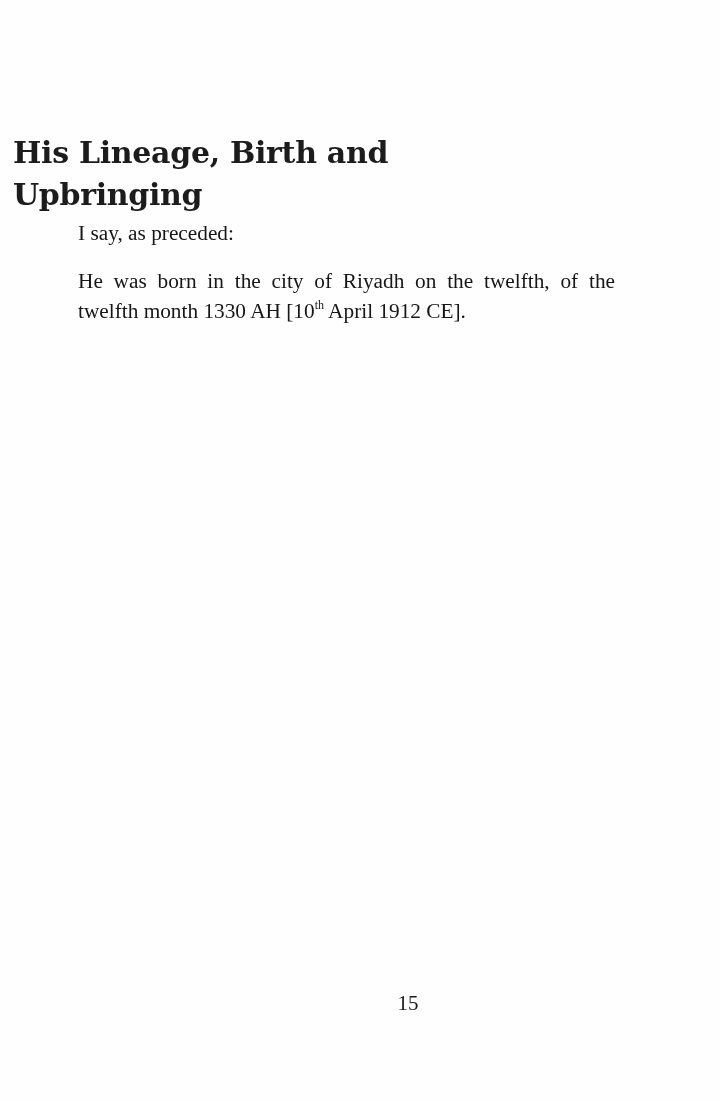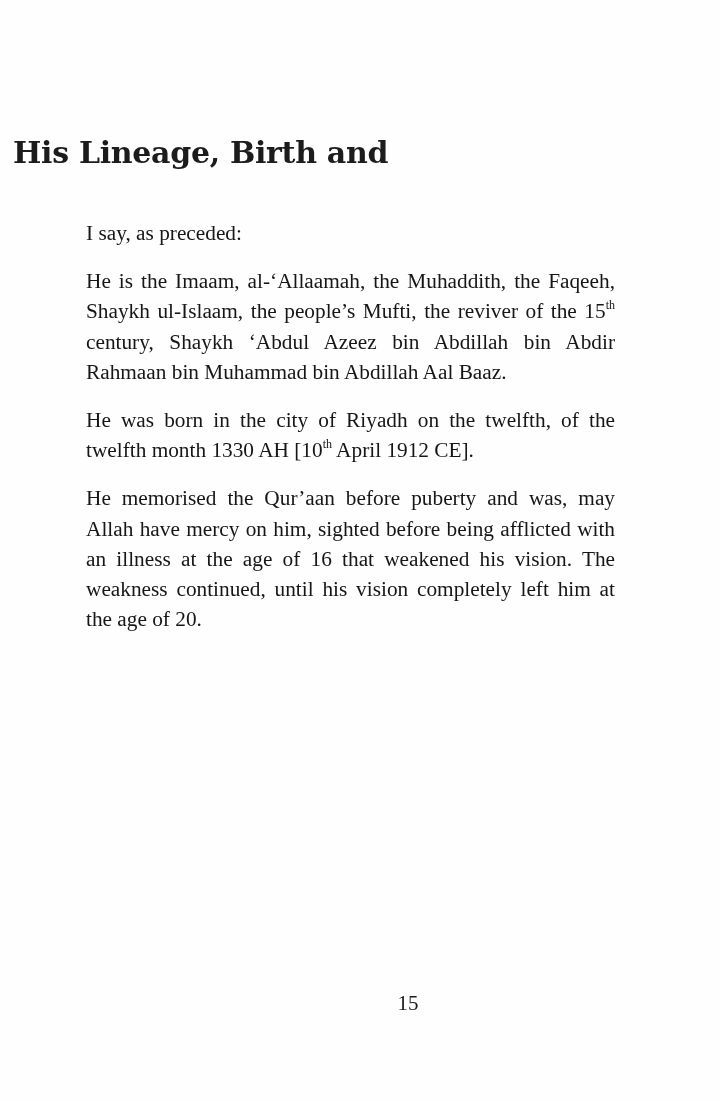--- a/index.html
+++ b/index.html
@@ -10,42 +10,41 @@
     text-align: left;
     font-family: "DejaVu Serif", serif; font-weight: bold;
     font-size: 30px; line-height: 42px; color: #1c1c1c;
     letter-spacing: -0.3px;
   }
   .body {
     position: absolute; left: 78px; width: 537px; top: 218px;
     font-family: "Liberation Serif", serif; font-size: 21.3px; line-height: 30.2px;
     color: #161616;
   }
-  .para { margin: 0 0 18px 8px; text-align: justify; }
+  .para { margin: 0 0 18px 0; text-align: justify; }
   .para.last-line-left { text-align-last: left; }
   sup { font-size: 12px; line-height: 0; vertical-align: 9px; }
   .page-number {
     position: absolute; left: 0; width: 720px; top: 991px; text-align: center;
     font-family: "Liberation Serif", serif; font-size: 21px; color: #1a1a1a; padding-left: 48px;
   }
 </style>
 </head>
 <body>
 
 <div class="page">
   <h1 class="title">
     <span>His Lineage, Birth and</span><br>
+    <span>Upbringing</span>
   </h1>
 
   <div class="body">
     <p class="para">I say, as preceded:</p>
 
-    <p class="para last-line-left"><span>He is the Imaam, al-‘Allaamah, the Muhaddith, the Faqeeh, Shaykh ul-Islaam, the people’s Mufti, the reviver of the 15</span><sup>th</sup><span> century, Shaykh ‘Abdul Azeez bin Abdillah bin Abdir Rahmaan bin Muhammad bin Abdillah Aal Baaz.</span></p>
 
     <p class="para last-line-left"><span>He was born in the city of Riyadh on the twelfth, of the twelfth month 1330 AH [10</span><sup>th</sup><span> April 1912 CE].</span></p>
 
 
 
-    <p class="para last-line-left">He memorised the Qur’aan before puberty and was, may Allah have mercy on him, sighted before being afflicted with an illness at the age of 16 that weakened his vision. The weakness continued, until his vision completely left him at the age of 20.</p>
   </div>
 
   <div class="page-number">15</div>
 </div>
 
 </body></html>

